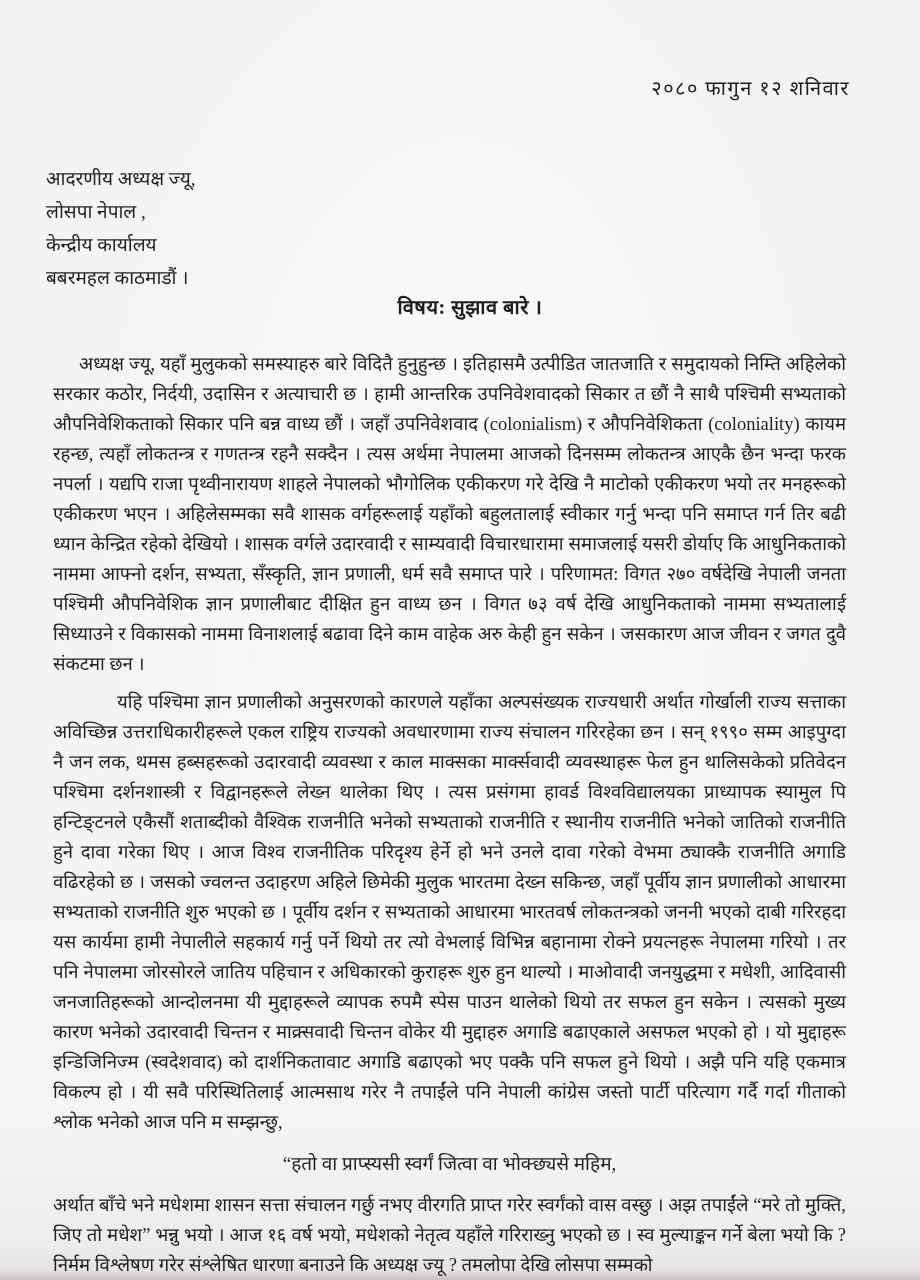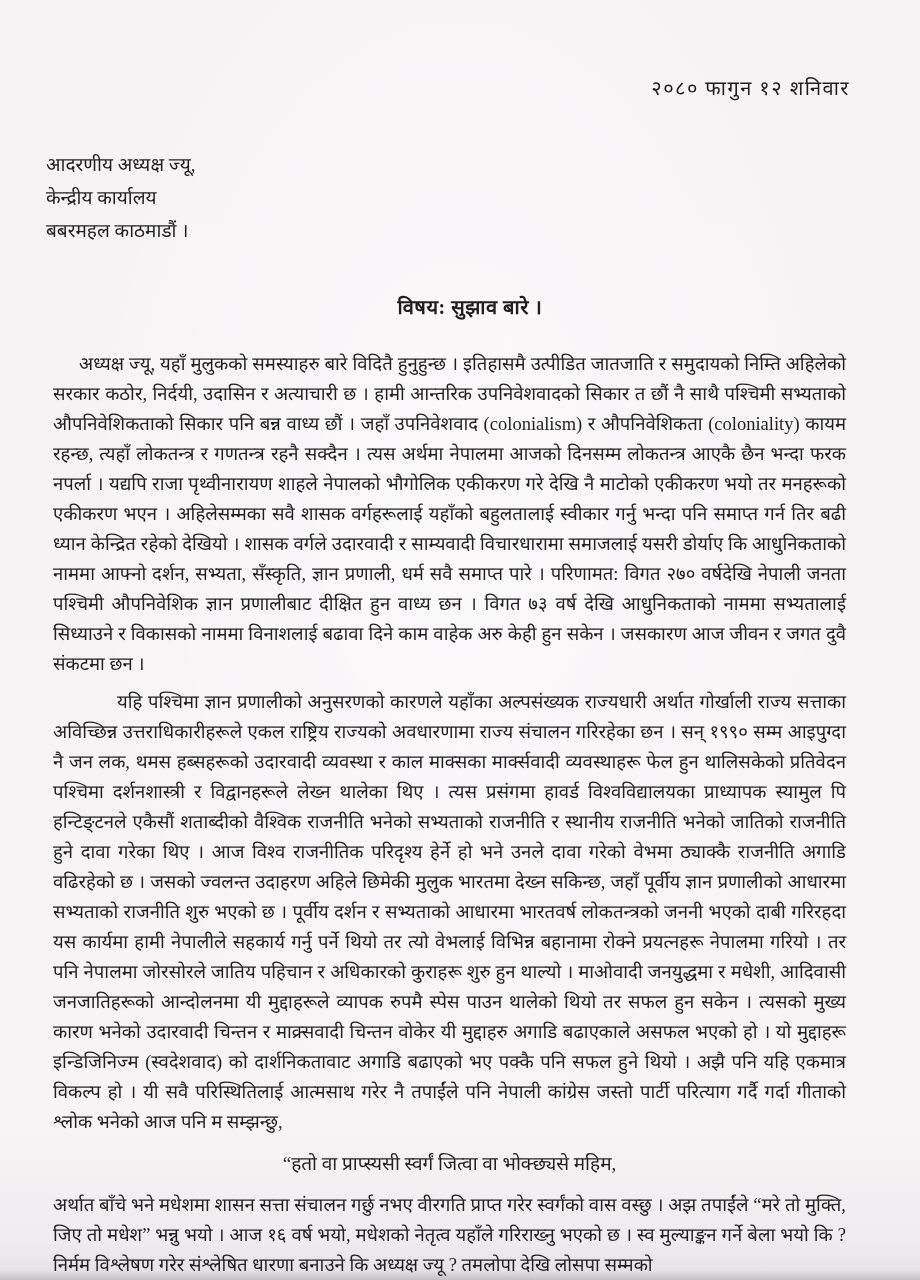--- a/index.html
+++ b/index.html
@@ -30,21 +30,21 @@
   .date-line {
     position: absolute;
     top: 74px;
     right: 70px;
     font-size: 20px;
     letter-spacing: 1.5px;
     white-space: nowrap;
   }
   .address-block {
     position: absolute;
-    top: 148px;
+    top: 162px;
     left: 46px;
     font-size: 19px;
     line-height: 33px;
   }
   .subject-line {
     position: absolute;
     top: 293px;
     left: 0;
     width: 100%;
     text-align: center;
@@ -78,20 +78,21 @@
 </style>
 </head>
 <body>
 
 <div class="scan-page">
 
   <div class="date-line">२०८० फागुन  १२ शनिवार</div>
 
   <div class="address-block">
     <div>आदरणीय अध्यक्ष ज्यू,</div>
+    <div>लोसपा नेपाल ,</div>
     <div>केन्द्रीय कार्यालय</div>
     <div>बबरमहल काठमाडौं ।</div>
   </div>
 
   <div class="subject-line">विषय: सुझाव बारे ।</div>
 
   <div class="letter-body">
     <p class="para-1">अध्यक्ष ज्यू, यहाँ मुलुकको समस्याहरु बारे विदितै हुनुहुन्छ । इतिहासमै उत्पीडित जातजाति र समुदायको निम्ति अहिलेको सरकार कठोर, निर्दयी, उदासिन र अत्याचारी छ । हामी आन्तरिक उपनिवेशवादको सिकार त छौं नै साथै पश्चिमी सभ्यताको औपनिवेशिकताको सिकार पनि बन्न वाध्य छौं । जहाँ उपनिवेशवाद (colonialism) र औपनिवेशिकता (coloniality) कायम रहन्छ, त्यहाँ लोकतन्त्र र गणतन्त्र रहनै सक्दैन । त्यस अर्थमा नेपालमा आजको दिनसम्म लोकतन्त्र आएकै छैन भन्दा फरक नपर्ला । यद्यपि राजा पृथ्वीनारायण शाहले नेपालको भौगोलिक एकीकरण गरे देखि नै माटोको एकीकरण भयो तर मनहरूको एकीकरण भएन । अहिलेसम्मका सवै शासक वर्गहरूलाई यहाँको बहुलतालाई स्वीकार गर्नु भन्दा पनि समाप्त गर्न तिर बढी ध्यान केन्द्रित रहेको देखियो । शासक वर्गले उदारवादी र साम्यवादी विचारधारामा समाजलाई यसरी डोर्याए कि आधुनिकताको नाममा आफ्नो दर्शन, सभ्यता, सँस्कृति, ज्ञान प्रणाली, धर्म सवै समाप्त पारे । परिणामत: विगत २७० वर्षदेखि नेपाली जनता पश्चिमी औपनिवेशिक ज्ञान प्रणालीबाट दीक्षित हुन वाध्य छन । विगत ७३ वर्ष देखि आधुनिकताको नाममा सभ्यतालाई सिध्याउने र विकासको नाममा विनाशलाई बढावा दिने काम वाहेक अरु केही हुन सकेन । जसकारण आज जीवन र जगत दुवै संकटमा छन ।</p>
     <p class="para-2">यहि पश्चिमा ज्ञान प्रणालीको अनुसरणको कारणले यहाँका अल्पसंख्यक राज्यधारी अर्थात गोर्खाली राज्य सत्ताका अविच्छिन्न उत्तराधिकारीहरूले एकल राष्ट्रिय राज्यको अवधारणामा राज्य संचालन गरिरहेका छन । सन् १९९० सम्म आइपुग्दा नै जन लक, थमस हब्सहरूको उदारवादी व्यवस्था र काल माक्सका मार्क्सवादी व्यवस्थाहरू फेल हुन थालिसकेको प्रतिवेदन पश्चिमा दर्शनशास्त्री र विद्वानहरूले लेख्न थालेका थिए । त्यस प्रसंगमा हावर्ड विश्वविद्यालयका प्राध्यापक स्यामुल पि हन्टिङ्टनले एकैसौं शताब्दीको वैश्विक राजनीति भनेको सभ्यताको राजनीति र स्थानीय राजनीति भनेको जातिको राजनीति हुने दावा गरेका थिए । आज विश्व राजनीतिक परिदृश्य हेर्ने हो भने उनले दावा गरेको वेभमा ठ्याक्कै राजनीति अगाडि वढिरहेको छ । जसको ज्वलन्त उदाहरण अहिले छिमेकी मुलुक भारतमा देख्न सकिन्छ, जहाँ पूर्वीय ज्ञान प्रणालीको आधारमा सभ्यताको राजनीति शुरु भएको छ । पूर्वीय दर्शन र सभ्यताको आधारमा भारतवर्ष लोकतन्त्रको जननी भएको दाबी गरिरहदा यस कार्यमा हामी नेपालीले सहकार्य गर्नु पर्ने थियो तर त्यो वेभलाई विभिन्न बहानामा रोक्ने प्रयत्नहरू नेपालमा गरियो । तर पनि नेपालमा जोरसोरले  जातिय पहिचान र अधिकारको कुराहरू शुरु हुन थाल्यो । माओवादी जनयुद्धमा र मधेशी, आदिवासी जनजातिहरूको आन्दोलनमा यी मुद्दाहरूले व्यापक रुपमै स्पेस पाउन थालेको थियो तर सफल हुन सकेन । त्यसको मुख्य कारण भनेको उदारवादी चिन्तन र माक्र्सवादी चिन्तन वोकेर यी मुद्दाहरु अगाडि बढाएकाले असफल भएको हो । यो मुद्दाहरू इन्डिजिनिज्म (स्वदेशवाद) को दार्शनिकतावाट अगाडि बढाएको भए पक्कै पनि सफल हुने थियो । अझै पनि यहि एकमात्र विकल्प हो । यी सवै परिस्थितिलाई आत्मसाथ गरेर नै तपाईंले पनि नेपाली कांग्रेस जस्तो पार्टी परित्याग गर्दै गर्दा गीताको श्लोक भनेको आज पनि म सम्झन्छु,</p>
     <div class="verse">

